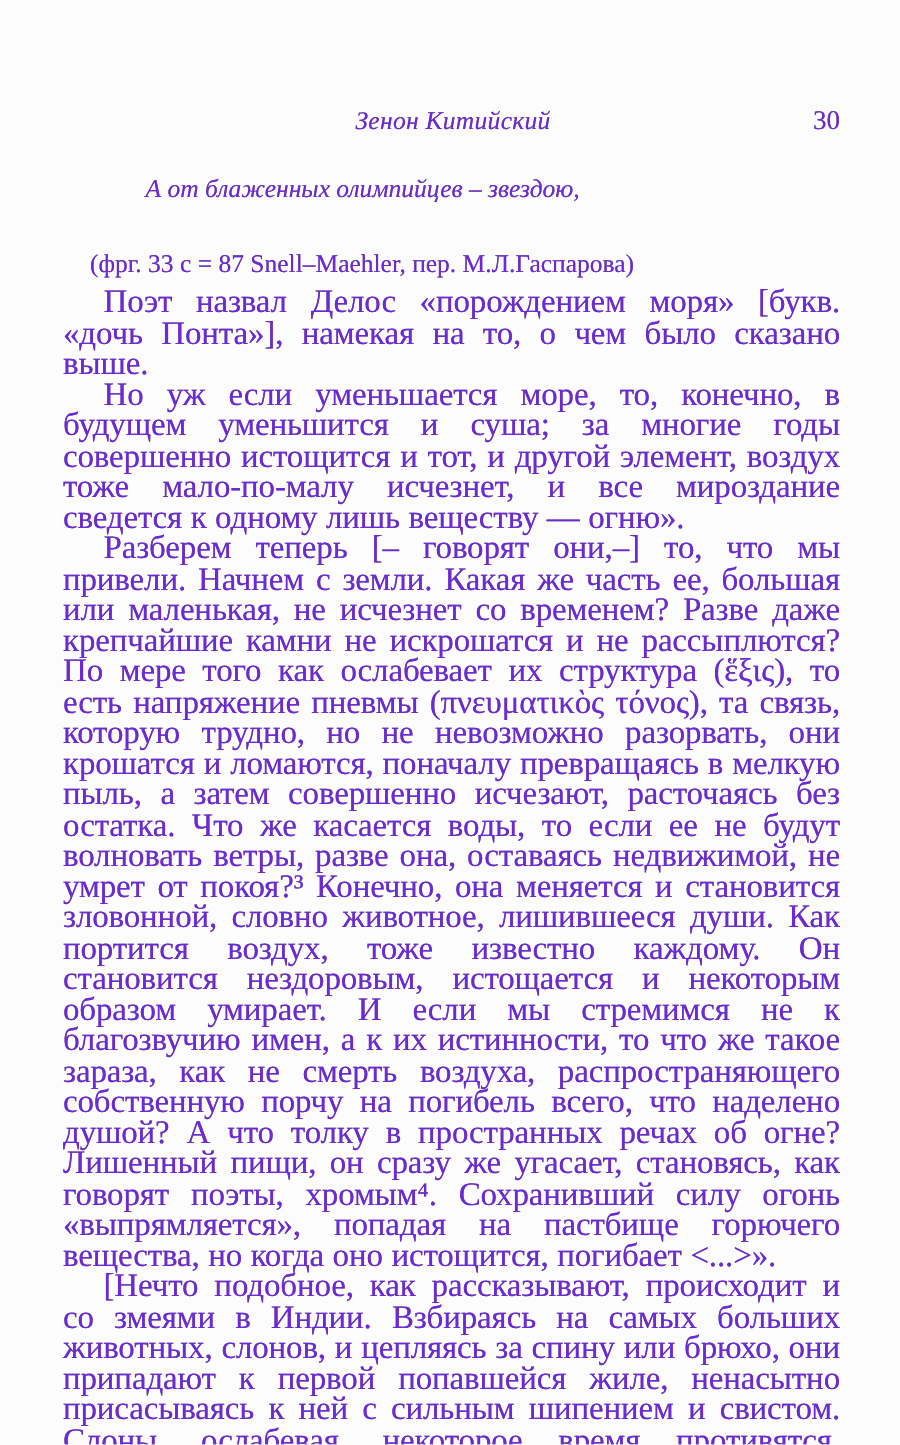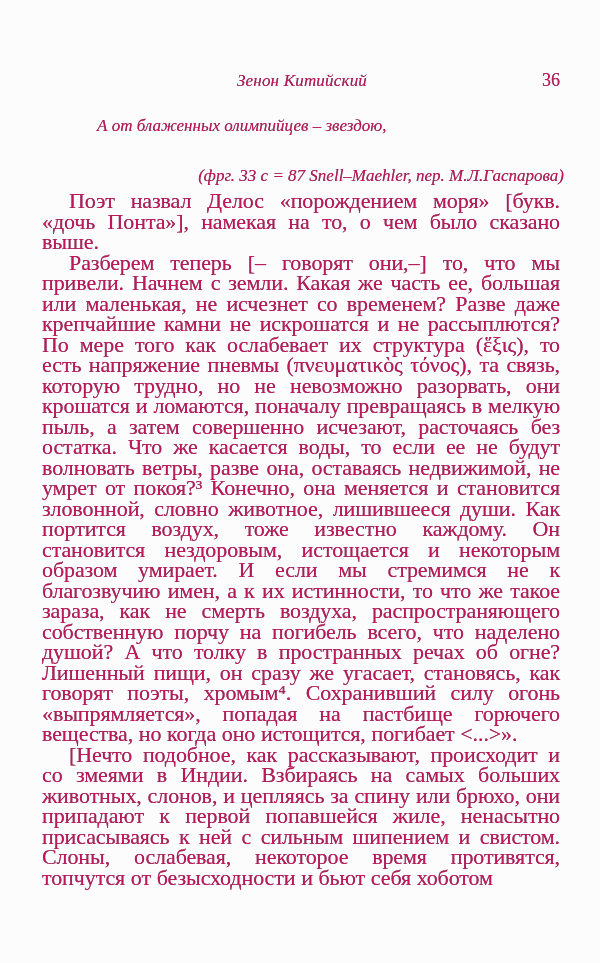--- a/index.html
+++ b/index.html
@@ -5,21 +5,21 @@
   html, body {
     margin: 0;
     padding: 0;
     background: #fcfcfc;
   }
   .page {
     position: relative;
     width: 600px;
     height: 963px;
     background: #fcfcfc;
-    color: #be185d;
+    color: #6d28d9;
     font-family: "Liberation Serif", "DejaVu Serif", serif;
     overflow: hidden;
     text-shadow: 0 0 0.3px rgba(0,0,0,0.55);
   }
 
   
   .running-header {
     position: absolute;
     top: 71px;
     left: 42px;
@@ -48,25 +48,23 @@
     left: 97px;
     font-style: italic;
     font-size: 17px;
     line-height: 23px;
     text-align: center;
   }
 
   .attribution {
     position: absolute;
     top: 166px;
-    left: 42px;
+    left: 60px;
     right: 36px;
-    text-align: right;
     font-size: 17px;
-    font-style: italic;
   }
 
   
   .body-text {
     position: absolute;
     top: 191px;
     left: 42px;
     width: 518px;
     font-size: 22px;
     line-height: 20.5px;
@@ -80,28 +78,29 @@
     letter-spacing: -0.1px;
   }
 </style>
 </head>
 <body>
 
 <div class="page">
 
   <div class="running-header">
     <span class="running-title">Зенон Китийский</span>
-    <span class="page-number">36</span>
+    <span class="page-number">30</span>
   </div>
 
   <div class="epigraph">
     <div class="epigraph-line">А от блаженных олимпийцев – звездою,</div>
   </div>
 
   <div class="attribution">(фрг. 33 с = 87 Snell–Maehler, пер. М.Л.Гаспарова)</div>
 
   <div class="body-text">
     <p>Поэт назвал Делос «порождением моря» [букв. «дочь Понта»], намекая на то, о чем было сказано выше.</p>
+    <p>Но уж если уменьшается море, то, конечно, в будущем уменьшится и суша; за многие годы совершенно истощится и тот, и другой элемент, воздух тоже мало-по-малу исчезнет, и все мироздание сведется к одному лишь веществу — огню».</p>
     <p>Разберем теперь [– говорят они,–] то, что мы привели. Начнем с земли. Какая же часть ее, большая или маленькая, не исчезнет со временем? Разве даже крепчайшие камни не искрошатся и не рассыплются? По мере того как ослабевает их структура (ἕξις), то есть напряжение пневмы (πνευματικὸς τόνος), та связь, которую трудно, но не невозможно разорвать, они крошатся и ломаются, поначалу превращаясь в мелкую пыль, а затем совершенно исчезают, расточаясь без остатка. Что же касается воды, то если ее не будут волновать ветры, разве она, оставаясь недвижимой, не умрет от покоя?³ Конечно, она меняется и становится зловонной, словно животное, лишившееся души. Как портится воздух, тоже известно каждому. Он становится нездоровым, истощается и некоторым образом умирает. И если мы стремимся не к благозвучию имен, а к их истинности, то что же такое зараза, как не смерть воздуха, распространяющего собственную порчу на погибель всего, что наделено душой? А что толку в пространных речах об огне? Лишенный пищи, он сразу же угасает, становясь, как говорят поэты, хромым⁴. Сохранивший силу огонь «выпрямляется», попадая на пастбище горючего вещества, но когда оно истощится, погибает &lt;...&gt;».</p>
     <p>[Нечто подобное, как рассказывают, происходит и со змеями в Индии. Взбираясь на самых больших животных, слонов, и цепляясь за спину или брюхо, они припадают к первой попавшейся жиле, ненасытно присасываясь к ней с сильным шипением и свистом. Слоны, ослабевая, некоторое время противятся, топчутся от безысходности и бьют себя хоботом</p>
   </div>
 
 </div>
 
 </body></html>

